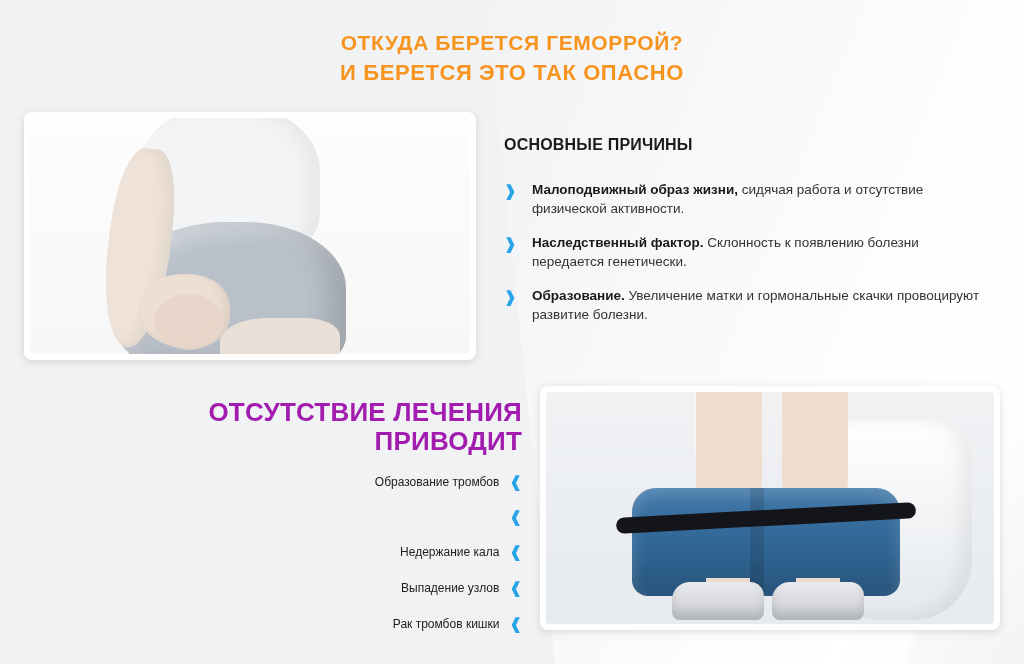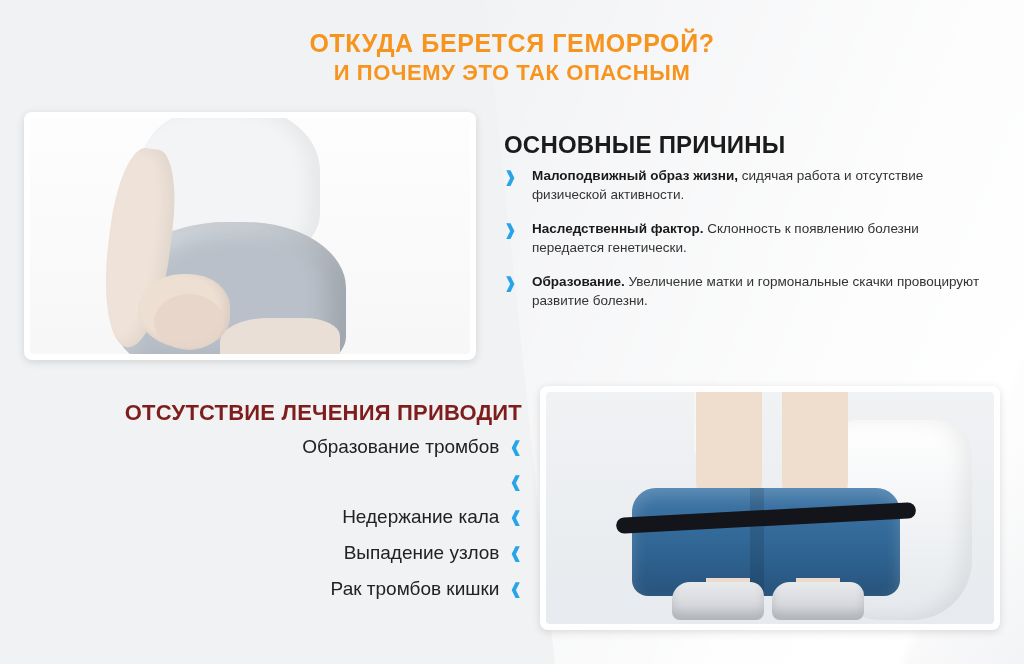--- a/index.html
+++ b/index.html
@@ -45,21 +45,21 @@
     position: absolute;
     top: 28px;
     left: 0;
     width: 1024px;
     text-align: center;
     z-index: 4;
   }
   .title .line1 {
     display: block;
     color: #f7941e;
-    font-size: 25px;
+    font-size: 21px;
     font-weight: bold;
     letter-spacing: 0.6px;
     line-height: 30px;
   }
   .title .line2 {
     display: block;
     color: #f7941e;
     font-size: 22px;
     font-weight: bold;
     letter-spacing: 0.6px;
@@ -222,25 +222,25 @@
   
   #causes {
     position: absolute;
     left: 504px;
     top: 132px;
     width: 500px;
     z-index: 4;
   }
   #causes h2 {
     color: #1b1b1b;
-    font-size: 24px;
+    font-size: 16px;
     font-weight: bold;
     line-height: 26px;
     letter-spacing: 0.2px;
-    margin-bottom: 8px;
+    margin-bottom: 22px;
   }
   .cause-item {
     display: flex;
     align-items: flex-start;
     margin-bottom: 15px;
   }
   .cause-arrow {
     flex: 0 0 auto;
     width: 20px;
     margin-right: 8px;
@@ -261,54 +261,54 @@
   
   #consequences {
     position: absolute;
     left: 60px;
     top: 398px;
     width: 462px;
     z-index: 4;
     text-align: right;
   }
   #consequences h2 {
-    color: #7f1d1d;
-    font-size: 22px;
+    color: #a21caf;
+    font-size: 26px;
     font-weight: bold;
     line-height: 29px;
     letter-spacing: 0.2px;
-    margin-bottom: 10px;
+    margin-bottom: 16px;
   }
   .cons-item {
     display: flex;
     align-items: center;
     justify-content: flex-end;
     margin-bottom: 16px;
   }
   .cons-label {
-    font-size: 19px;
+    font-size: 12px;
     color: #222;
     line-height: 20px;
   }
   .cons-arrow {
     margin-left: 10px;
     color: #2aa4e8;
     font-size: 15px;
     font-weight: bold;
     line-height: 18px;
   }
 </style>
 </head>
 <body>
 
 <div class="page">
 
   <div class="title">
     <span class="line1">ОТКУДА БЕРЕТСЯ ГЕМОРРОЙ?</span>
-    <span class="line2">И ПОЧЕМУ ЭТО ТАК ОПАСНЫМ</span>
+    <span class="line2">И БЕРЕТСЯ ЭТО ТАК ОПАСНО</span>
   </div>
 
   <div class="photo-card" id="photo-woman">
     <div class="photo-inner woman-art">
       <div class="torso"></div>
       <div class="shorts"></div>
       <div class="leg"></div>
       <div class="arm"></div>
       <div class="hand"></div>
       <div class="hand2"></div>

